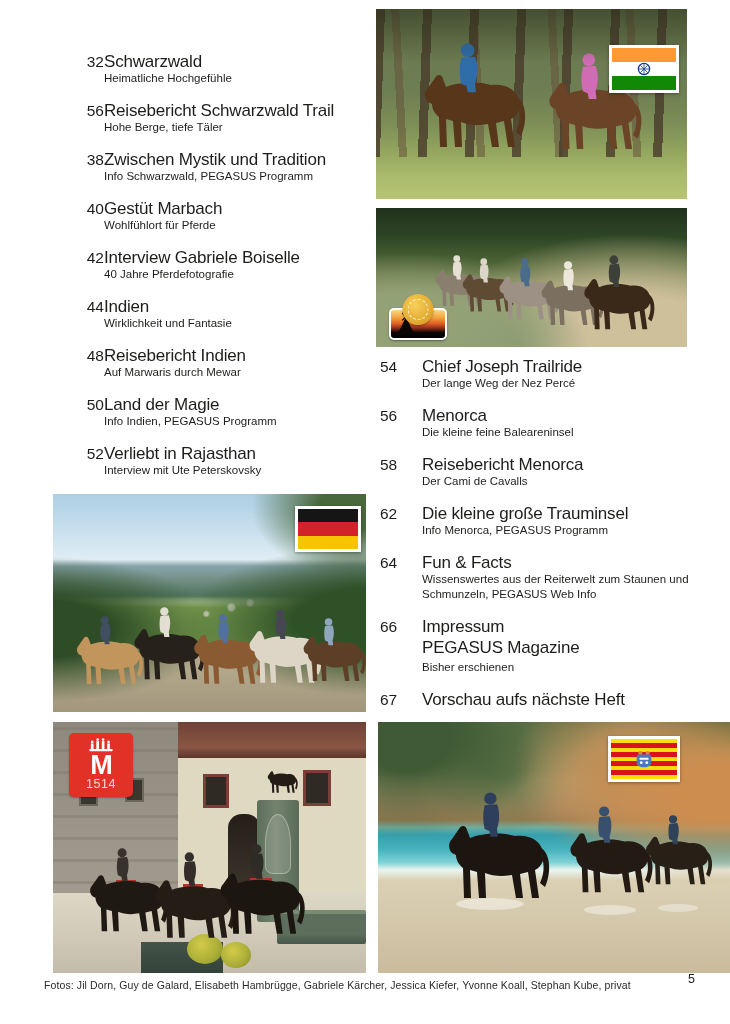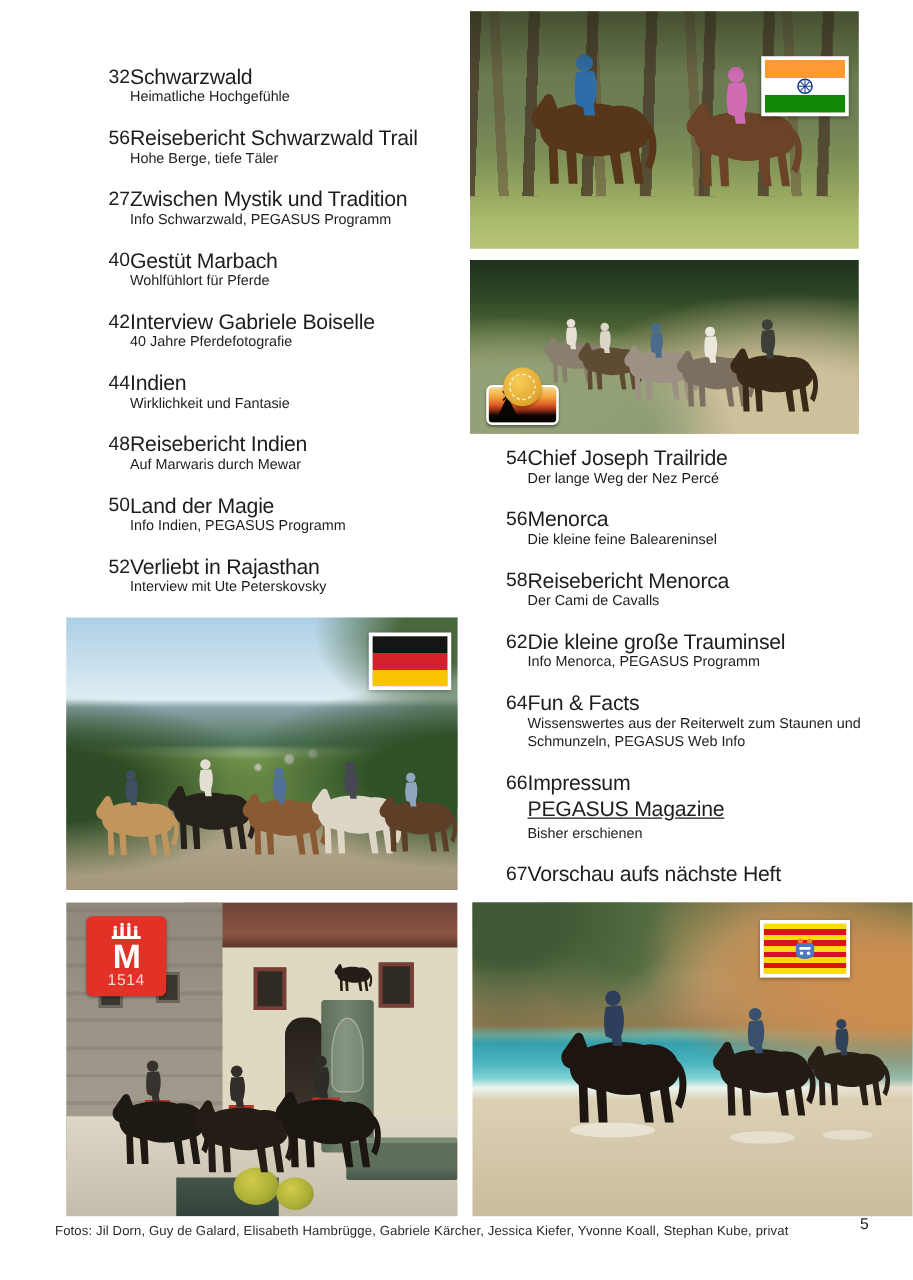--- a/index.html
+++ b/index.html
@@ -6,24 +6,24 @@
   body{width:730px;height:1024px;position:relative;background:#fff;
        font-family:"Liberation Sans",sans-serif;color:#1d1d1b;overflow:hidden;}
 
   
   .col{position:absolute;}
   .col-left{left:57px;top:52px;width:305px;}
   .col-right{left:380px;top:357px;width:312px;}
   .entry{display:flex;margin-bottom:15px;}
   .num{font-size:15.5px;line-height:19px;flex:0 0 auto;}
   .col-left .num{width:47px;text-align:right;}
-  .col-right .num{width:42px;text-align:right;}
+  .col-right .num{width:42px;}
   .txt{flex:1;min-width:0;}
   .title{display:block;font-size:17px;line-height:19px;letter-spacing:-0.2px;}
-  .title2{line-height:24px;text-decoration:underline;}
+  .title2{line-height:24px;}
   .subtitle{display:block;font-size:11.5px;line-height:15px;}
 
   
   .photo{position:absolute;overflow:hidden;background:#b9b3a6;}
   .scene{position:absolute;left:0;top:0;width:100%;height:100%;}
 
   
   .p-india{left:376px;top:9px;width:311px;height:190px;
     background:linear-gradient(180deg,#66754c 0%,#6f7f54 45%,#7e9057 62%,#95a75f 76%,#aaba6c 88%,#b7c476 100%);}
   .p-india::before{content:"";position:absolute;left:0;top:0;right:0;height:78%;
@@ -158,21 +158,21 @@
       </span>
   </div>
   <div class="entry">
     <span class="num">56</span>
     <span class="txt">
         <span class="title">Reisebericht Schwarzwald Trail</span>
         <span class="subtitle">Hohe Berge, tiefe Täler</span>
       </span>
   </div>
   <div class="entry">
-    <span class="num">27</span>
+    <span class="num">38</span>
     <span class="txt">
         <span class="title">Zwischen Mystik und Tradition</span>
         <span class="subtitle">Info Schwarzwald, PEGASUS Programm</span>
       </span>
   </div>
   <div class="entry">
     <span class="num">40</span>
     <span class="txt">
         <span class="title">Gestüt Marbach</span>
         <span class="subtitle">Wohlfühlort für Pferde</span>

